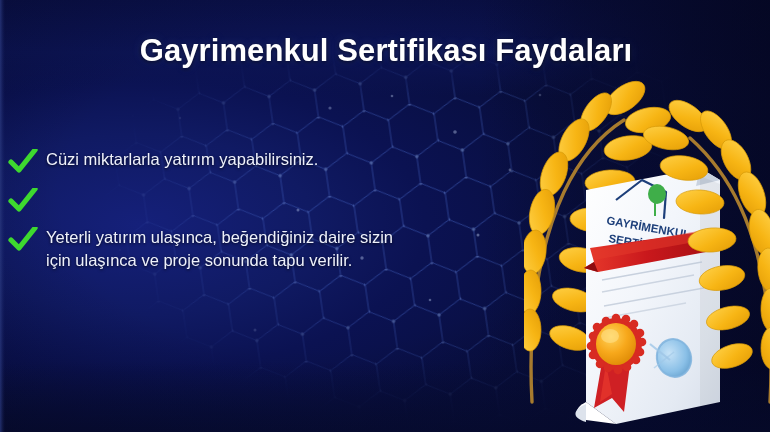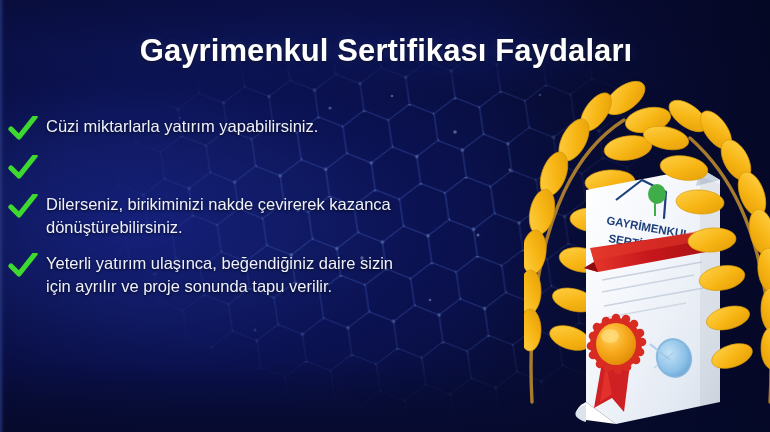--- a/index.html
+++ b/index.html
@@ -52,21 +52,21 @@
     text-align:center;
     font-size:31px;
     font-weight:bold;
     color:#ffffff;
     letter-spacing:.1px;
     text-shadow:0 1px 4px rgba(0,0,0,.65), 0 0 10px rgba(130,160,255,.20);
     white-space:nowrap;
   }
   
   .bullets{
-    position:absolute;left:8px;top:115px;width:520px;
+    position:absolute;left:8px;top:148px;width:520px;
   }
   .bullet{
     position:relative;
     display:flex;
     align-items:flex-start;
     margin-bottom:13px;
   }
   .check{
     flex:0 0 38px;
     width:38px;height:26px;
@@ -149,41 +149,30 @@
     </div>
 
     <div class="bullet">
       <span class="check">
         <svg width="38" height="26" viewBox="0 0 38 26" xmlns="http://www.w3.org/2000/svg">
           <path d="M3 13 L11 21 L27 1" fill="none" stroke="#3ed92f" stroke-width="5.2" stroke-linecap="round" stroke-linejoin="round"></path>
         </svg>
       </span>
     </div>
 
+
     <div class="bullet">
       <span class="check">
         <svg width="38" height="26" viewBox="0 0 38 26" xmlns="http://www.w3.org/2000/svg">
           <path d="M3 13 L11 21 L27 1" fill="none" stroke="#3ed92f" stroke-width="5.2" stroke-linecap="round" stroke-linejoin="round"></path>
         </svg>
       </span>
       <span class="btext">
-        <span class="ln">Dilerseniz, birikiminizi nakde çevirerek kazanca</span>
-        <span class="ln">dönüştürebilirsiniz.</span>
-      </span>
-    </div>
-
-    <div class="bullet">
-      <span class="check">
-        <svg width="38" height="26" viewBox="0 0 38 26" xmlns="http://www.w3.org/2000/svg">
-          <path d="M3 13 L11 21 L27 1" fill="none" stroke="#3ed92f" stroke-width="5.2" stroke-linecap="round" stroke-linejoin="round"></path>
-        </svg>
-      </span>
-      <span class="btext">
         <span class="ln">Yeterli yatırım ulaşınca, beğendiğiniz daire sizin</span>
-        <span class="ln">için ayrılır ve proje sonunda tapu verilir.</span>
+        <span class="ln">için ulaşınca ve proje sonunda tapu verilir.</span>
       </span>
     </div>
 
   </div>
 
   <div class="cert-art">
     <svg width="252" height="360" viewBox="0 0 252 360" xmlns="http://www.w3.org/2000/svg">
       <defs>
         <linearGradient id="paper" x1="0" y1="0" x2="1" y2="1">
           <stop offset="0%" stop-color="#ffffff"></stop>

